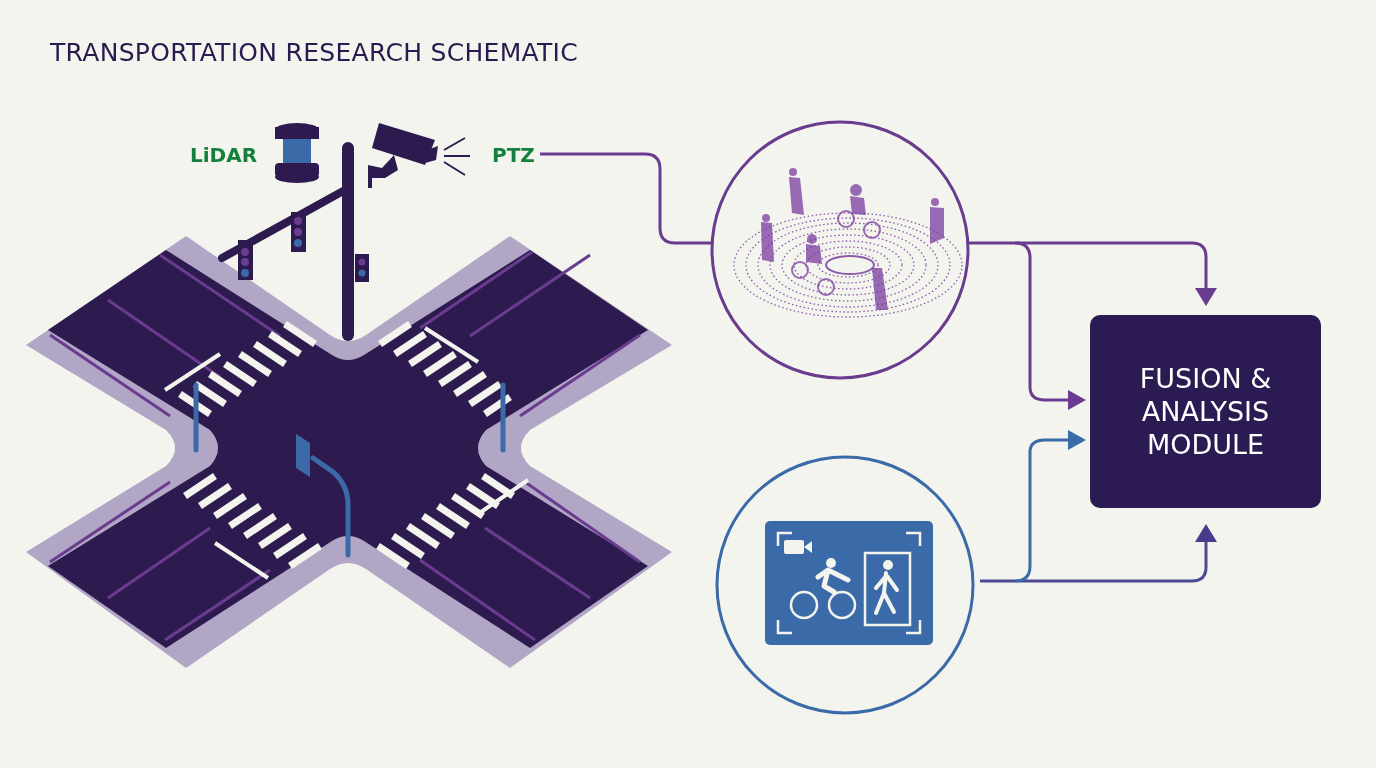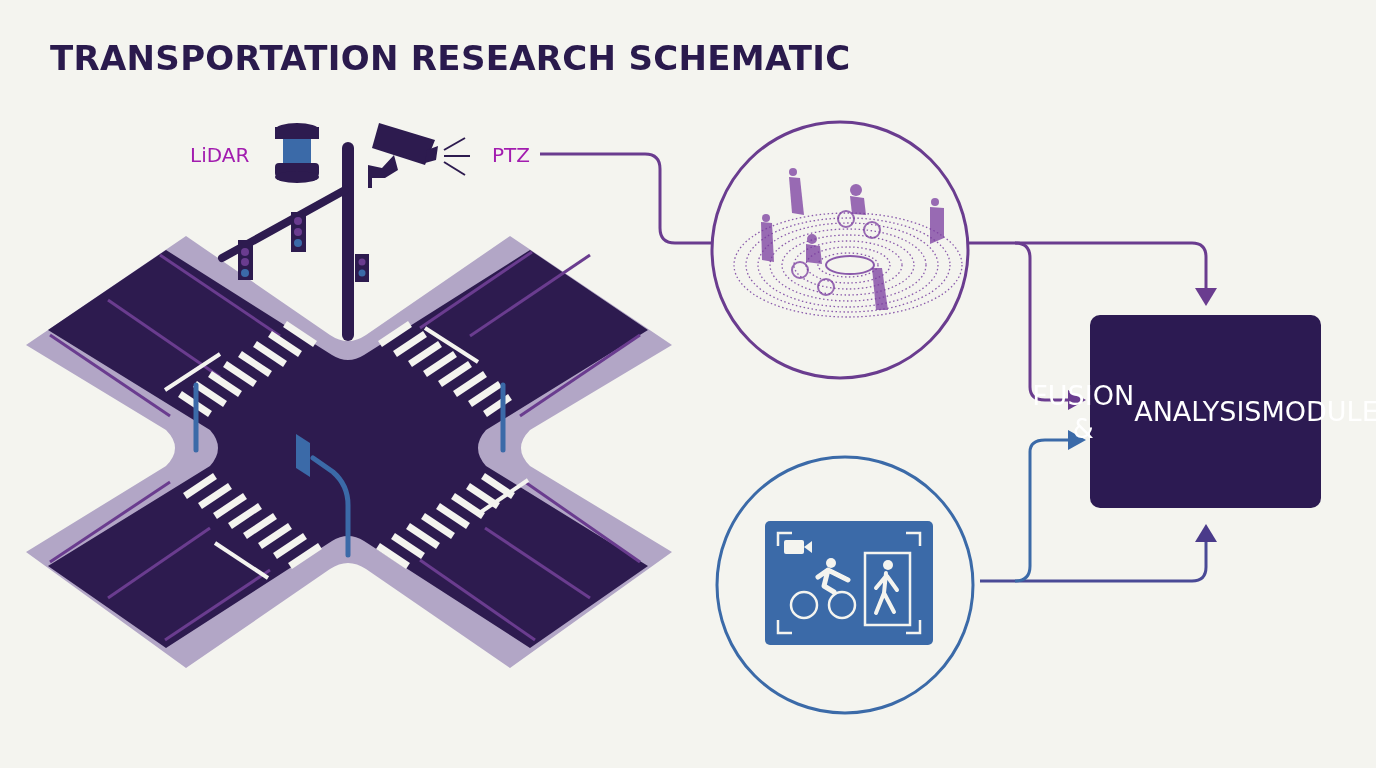--- a/index.html
+++ b/index.html
@@ -4,32 +4,32 @@
   <style>
     html, body { margin: 0; padding: 0; }
     body {
       width: 1376px; height: 768px; overflow: hidden;
       background: #f4f4ef;
       font-family: "DejaVu Sans", "Liberation Sans", sans-serif;
       position: relative;
     }
     .title {
       position: absolute; left: 50px; top: 38px;
-      font-size: 34px; font-weight: bold; color: #2a1a4d;
+      font-size: 25px; font-weight: normal; color: #2a1a4d;
       letter-spacing: 0.3px;
     }
     .label {
-      position: absolute; font-size: 20px; font-weight: normal; color: #a21caf;
+      position: absolute; font-size: 20px; font-weight: bold; color: #15803d;
     }
     .lidar-label { left: 190px; top: 143px; }
     .ptz-label { left: 492px; top: 143px; text-align: center; }
     .module {
       position: absolute; left: 1090px; top: 315px; width: 231px; height: 193px;
       background: #2c1a52; border-radius: 10px;
-      display: flex; align-items: center; justify-content: center;
+      display: flex; flex-direction: column; align-items: center; justify-content: center;
       color: #fff; font-size: 27px; line-height: 33px; text-align: center;
     }
     .module span { display: block; }
     svg.canvas { position: absolute; left: 0; top: 0; }
   </style>
 </head>
 <body>
 
 <div class="title">TRANSPORTATION RESEARCH SCHEMATIC</div>
 

